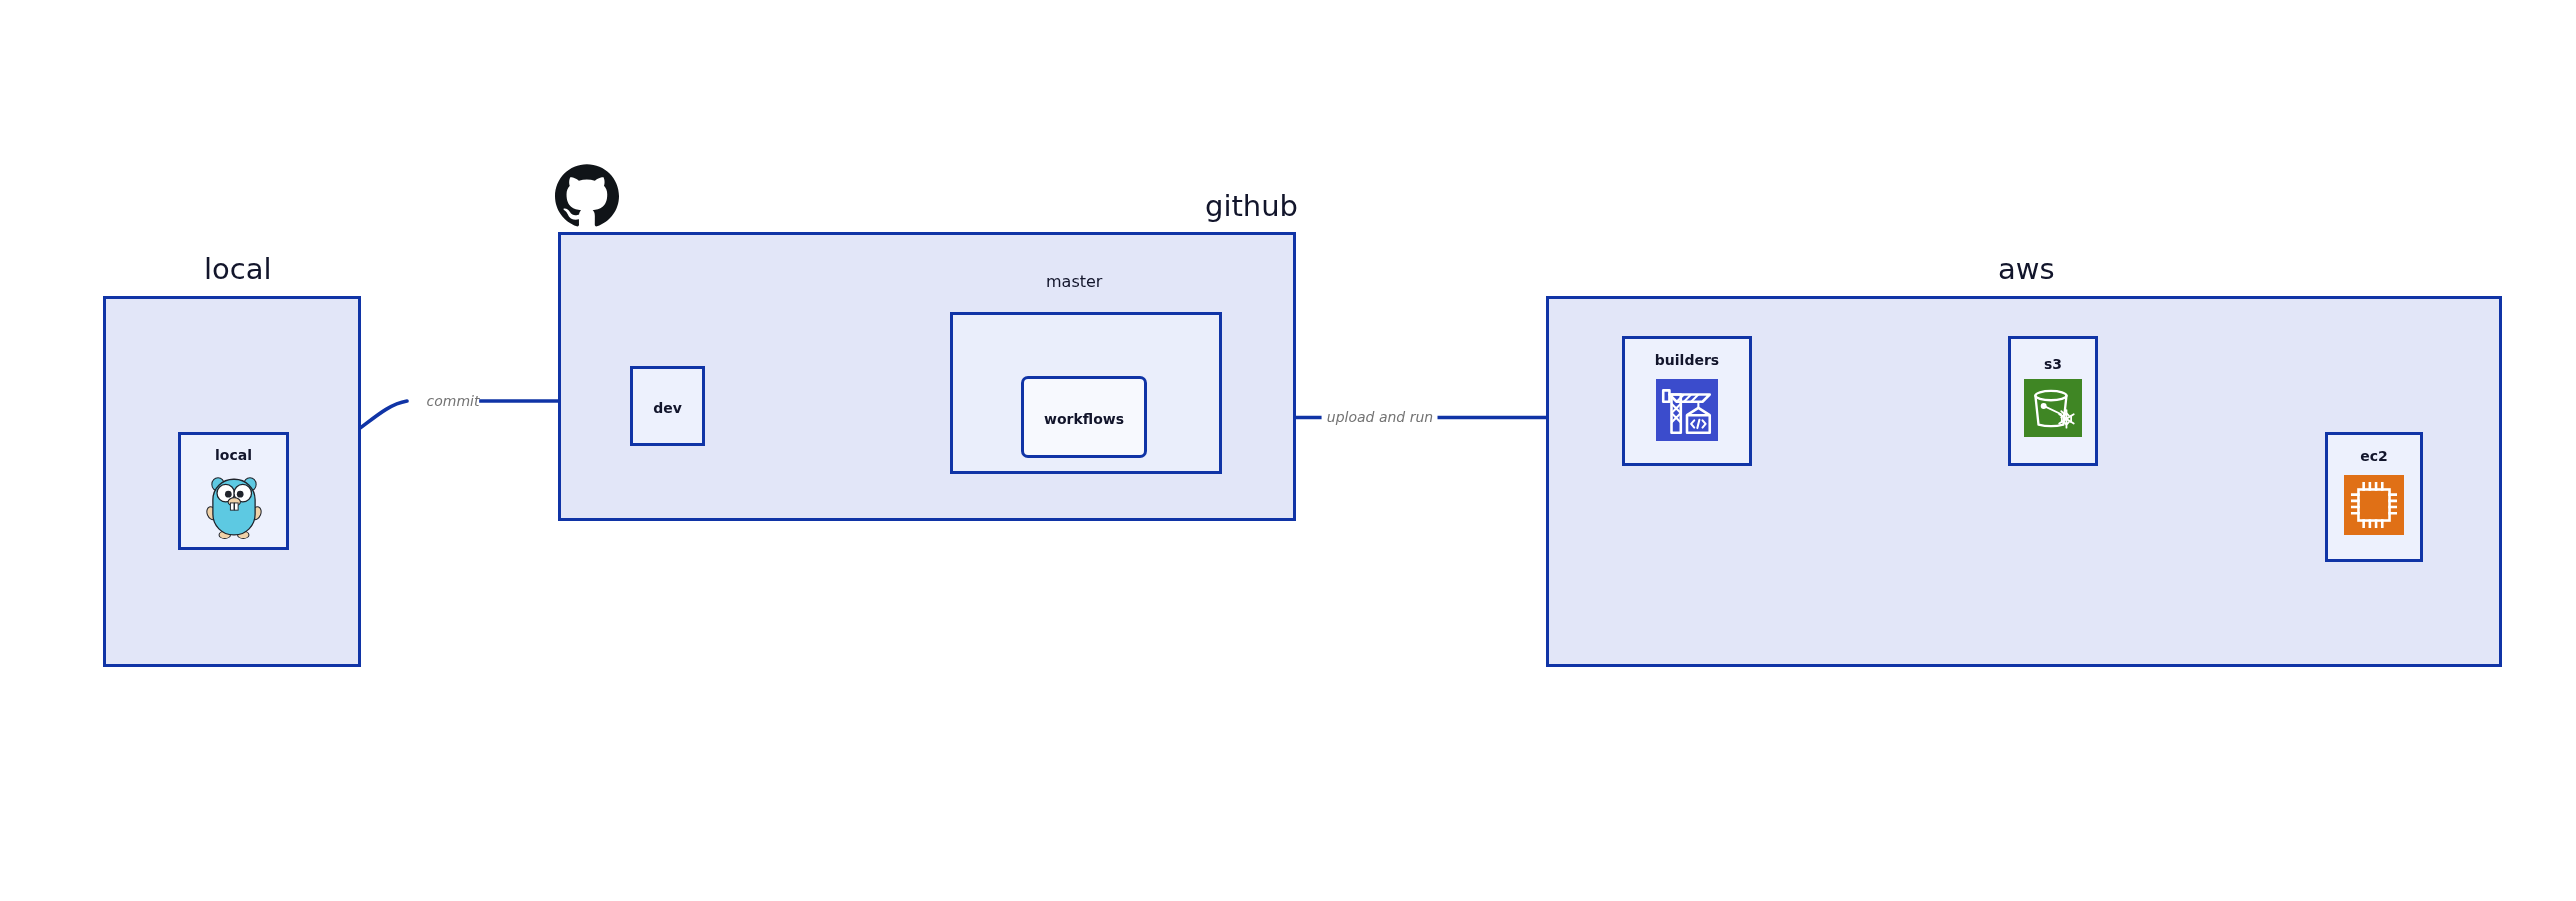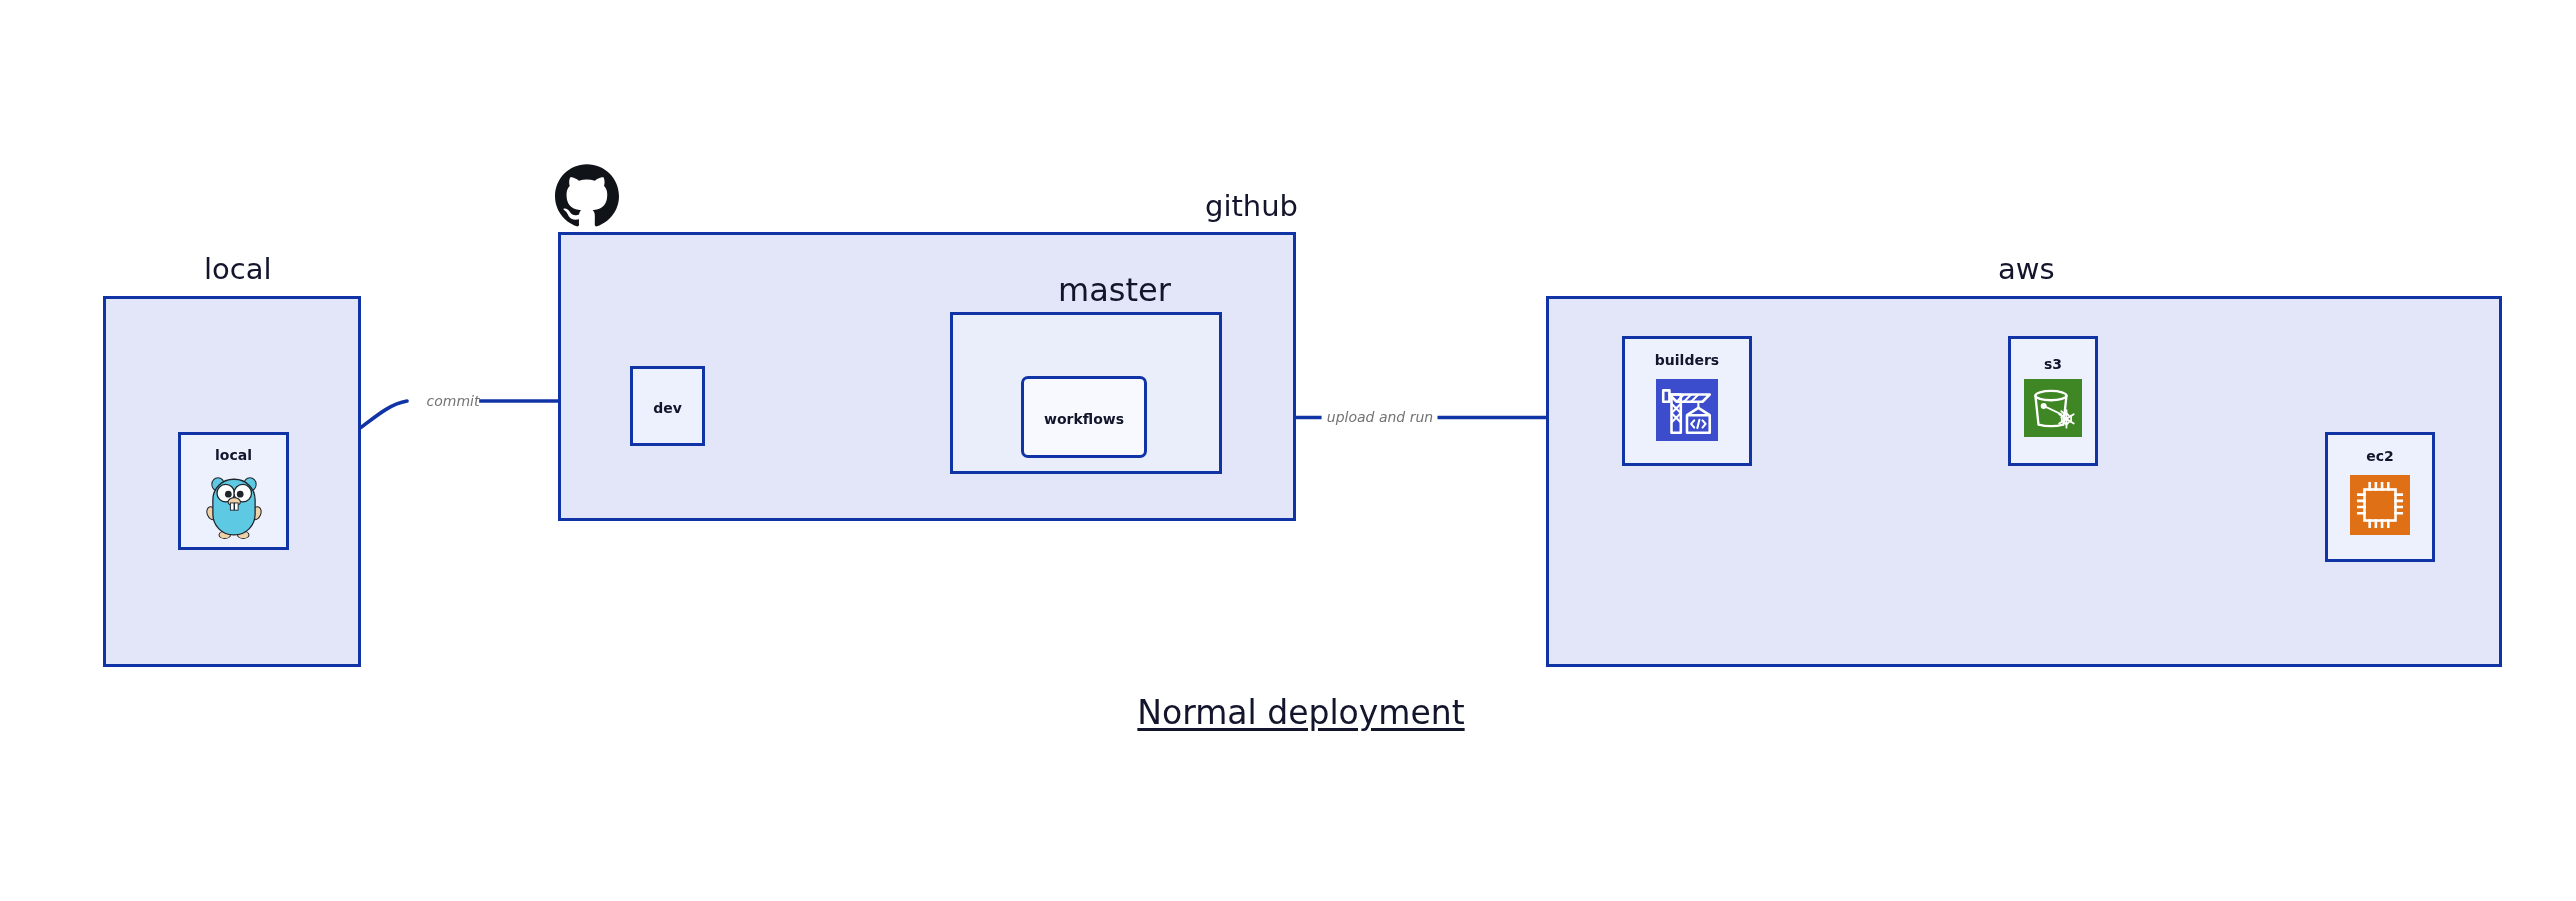--- a/index.html
+++ b/index.html
@@ -183,21 +183,21 @@
     </svg>
   </div>
 
   <svg class="icon-tile" style="left:555px; top:164px;" width="64" height="63" viewBox="0 0 98 96" xmlns="http://www.w3.org/2000/svg">
     <path fill="#101418" d="M48.85 0C21.86 0 0 21.86 0 48.85c0 21.59 13.99 39.88 33.4 46.35 2.44.46 3.34-1.06 3.34-2.35 0-1.16-.04-4.24-.07-8.32-13.59 2.95-16.46-6.55-16.46-6.55-2.22-5.64-5.42-7.14-5.42-7.14-4.43-3.03.34-2.97.34-2.97 4.9.35 7.48 5.03 7.48 5.03 4.36 7.46 11.43 5.31 14.21 4.06.44-3.15 1.7-5.31 3.1-6.53-10.85-1.23-22.26-5.43-22.26-24.15 0-5.33 1.9-9.69 5.03-13.11-.5-1.23-2.18-6.2.48-12.92 0 0 4.1-1.31 13.43 5.01a46.9 46.9 0 0 1 12.23-1.64c4.15.02 8.33.56 12.24 1.64 9.32-6.32 13.41-5.01 13.41-5.01 2.67 6.72.99 11.69.49 12.92 3.13 3.42 5.02 7.78 5.02 13.11 0 18.77-11.43 22.9-22.31 24.11 1.75 1.51 3.32 4.49 3.32 9.05 0 6.53-.06 11.8-.06 13.4 0 1.3.88 2.83 3.36 2.35C84.03 88.71 98 70.43 98 48.85 98 21.86 76.14 0 48.85 0z"></path>
   </svg>
 
   <div class="group-label" style="left:1205px; top:192px;">github</div>
   <div class="group" style="left:558px; top:232px; width:738px; height:289px;"></div>
 
-  <div class="group-label" style="left:1046px; top:274px; font-size:32px;margin-left:12px;">master</div>
+  <div class="group-label" style="left:1046px; top:274px; font-size:16px;">master</div>
   <div class="subgroup" style="left:950px; top:312px; width:272px; height:162px;"></div>
 
   <div class="node" style="left:630px; top:366px; width:75px; height:80px;">
     <div class="node-label" style="top:32px;">dev</div>
   </div>
 
   <div class="node light" style="left:1021px; top:376px; width:126px; height:82px;border-radius:7px;">
     <div class="node-label" style="top:33px;">workflows</div>
   </div>
 
@@ -243,34 +243,33 @@
 
         <g stroke-width="3.5">
           <path d="M82 60 L82 94 M68 68 L96 86 M96 68 L68 86"></path>
           <path d="M82 66 L77 71 M82 66 L87 71 M82 88 L77 83 M82 88 L87 83"></path>
           <path d="M73 71 L73 77 M91 71 L91 77 M73 77 L73 83 M91 77 L91 83"></path>
         </g>
       </g>
     </svg>
   </div>
 
-  <div class="node" style="left:2325px; top:432px; width:110px; height:130px;">
+  <div class="node" style="left:2325px; top:432px; width:98px; height:130px;">
     <div class="node-label" style="top:14.4px;">ec2</div>
     <svg class="icon-tile" style="left:50%; top:40px; transform:translateX(-50%);" width="60" height="60" viewBox="0 0 116 116" xmlns="http://www.w3.org/2000/svg">
       <rect x="0" y="0" width="116" height="116" fill="#e07016"></rect>
       <g stroke="#ffffff" stroke-width="5" fill="none" stroke-linecap="square">
         <rect x="28" y="28" width="60" height="60"></rect>
 
         <path d="M38 28 L38 16 M50 28 L50 16 M62 28 L62 16 M74 28 L74 16"></path>
 
         <path d="M38 88 L38 100 M50 88 L50 100 M62 88 L62 100 M74 88 L74 100"></path>
 
         <path d="M28 38 L16 38 M28 50 L16 50 M28 62 L16 62 M28 74 L16 74"></path>
 
         <path d="M88 38 L100 38 M88 50 L100 50 M88 62 L100 62 M88 74 L100 74"></path>
       </g>
     </svg>
   </div>
 
-  <div id="diagram-title" style="left:1301px; top:696px;">Normal deployment</div>
 
 </div>
 
 
 </body></html>

